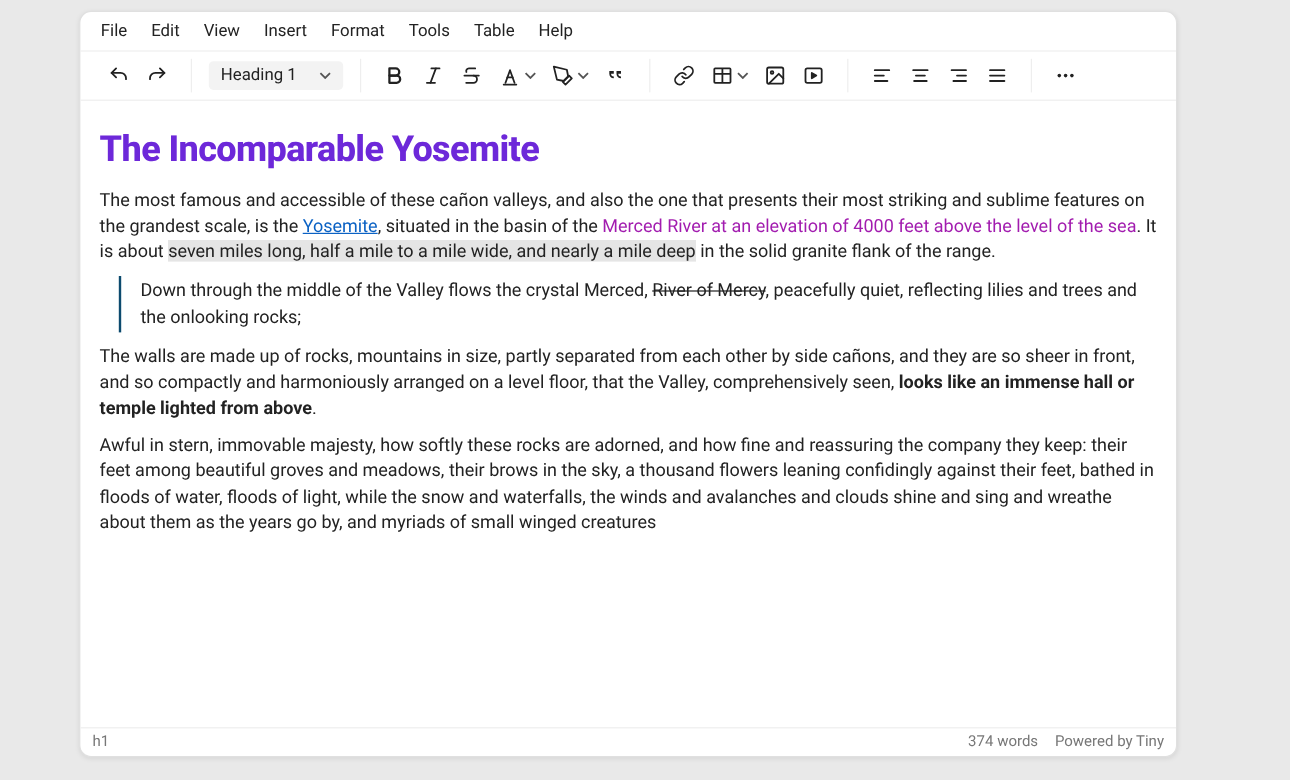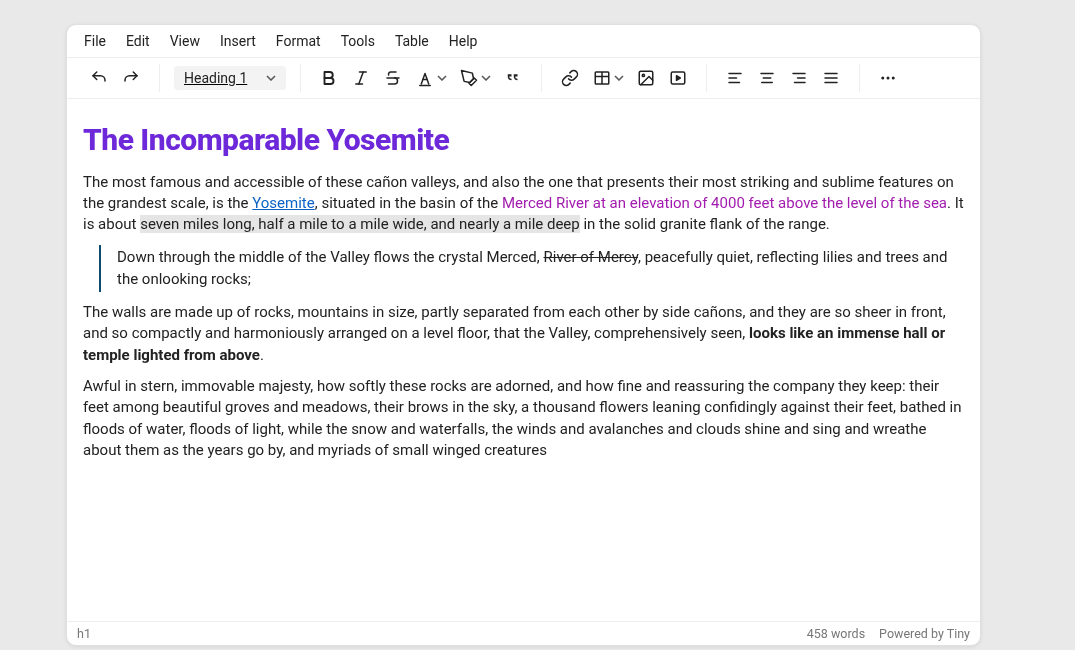--- a/index.html
+++ b/index.html
@@ -7,21 +7,21 @@
     padding: 0;
     width: 1075px;
     height: 650px;
     background: #e9e9e9;
     font-family: -apple-system, BlinkMacSystemFont, "Segoe UI", Roboto, Helvetica, Arial, sans-serif;
     overflow: hidden;
   }
   .editor-frame {
     position: absolute;
     left: 66px;
-    top: 24px;
+    top: 9px;
     width: 913px;
     height: 620px;
     background: #fff;
     border: 1px solid #e0e0e0;
     border-radius: 10px;
     box-shadow: 0 1px 4px rgba(0,0,0,0.08);
     display: flex;
     flex-direction: column;
   }
   .menubar {
@@ -42,21 +42,20 @@
     align-items: center;
     padding: 6px 12px;
     border-bottom: 1px solid #eee;
     gap: 8px;
   }
   .tgroup {
     display: flex;
     align-items: center;
     gap: 4px;
     padding: 0 6px;
-    text-decoration: underline;
   }
   .sep {
     width: 1px;
     height: 28px;
     background: #eee;
   }
   .iconbtn {
     width: 28px;
     height: 28px;
     display: flex;
@@ -321,18 +320,18 @@
     </p>
 
     <p>Awful in stern, immovable majesty, how softly these rocks are adorned, and how fine and reassuring the company they keep: their feet among beautiful groves and meadows, their brows in the sky, a thousand flowers leaning confidingly against their feet, bathed in floods of water, floods of light, while the snow and waterfalls, the winds and avalanches and clouds shine and sing and wreathe about them as the years go by, and myriads of small winged creatures</p>
 
 
   </div>
 
   <div class="statusbar">
     <span>h1</span>
     <div class="sb-right">
-      <span>458 words</span>
+      <span>374 words</span>
       <span>Powered by Tiny</span>
     </div>
   </div>
 
 </div>
 
 </body></html>

